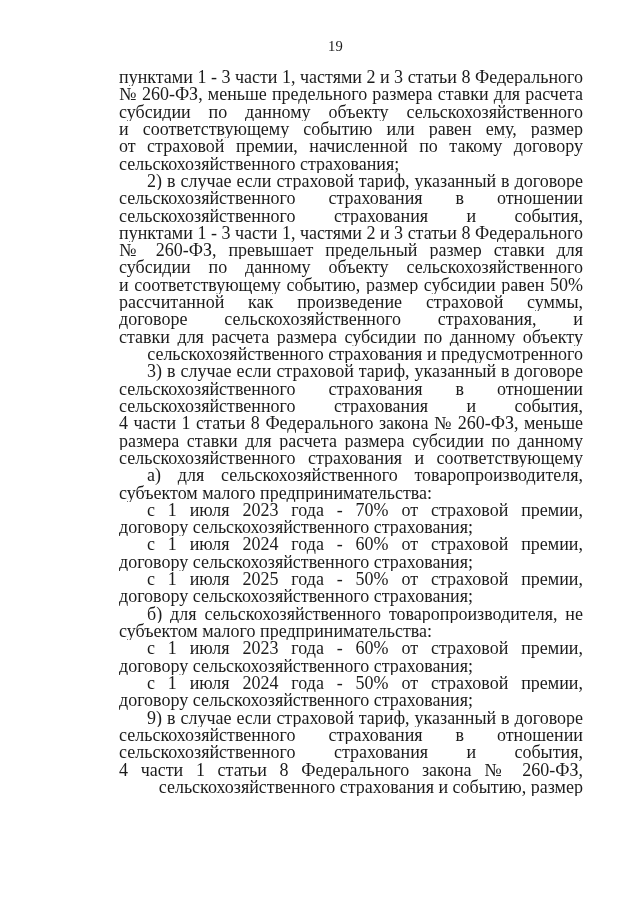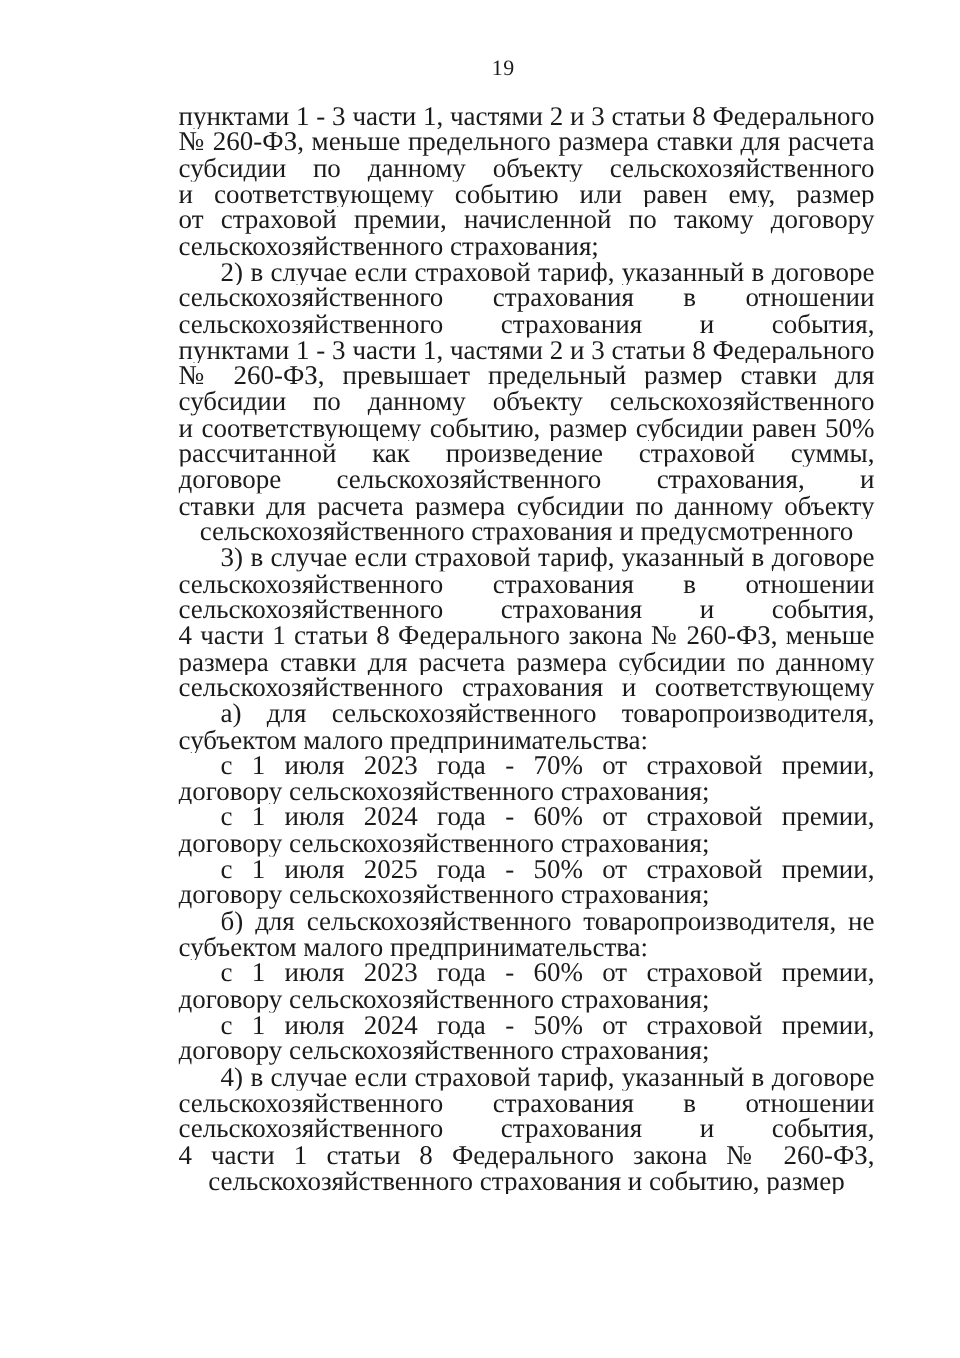--- a/index.html
+++ b/index.html
@@ -47,21 +47,21 @@
     height: 17.32px;
     line-height: 17.32px;
     font-size: 18px;
     text-align: justify;
     text-align-last: justify;
     overflow: hidden;
     white-space: normal;
     margin-left: 31px;
   }
   .line.last {
-    text-align: center;
+    text-align: right;
     text-align-last: left;
   }
   .line.indent {
     padding-left: 28px;
   }
 </style>
 </head>
 <body>
 
 <div class="page">
@@ -118,20 +118,20 @@
       </div>
       <div class="para">
         <div class="line indent">с 1 июля 2023 года - 60% от страховой премии, начисленной по</div>
         <div class="line last">договору сельскохозяйственного страхования;</div>
       </div>
       <div class="para">
         <div class="line indent">с 1 июля 2024 года - 50% от страховой премии, начисленной по</div>
         <div class="line last">договору сельскохозяйственного страхования;</div>
       </div>
       <div class="para">
-        <div class="line indent">4) в случае если страховой тариф, указанный в договоре</div>
+        <div class="line indent">9) в случае если страховой тариф, указанный в договоре</div>
         <div class="line">сельскохозяйственного страхования в отношении определенного объекта</div>
         <div class="line">сельскохозяйственного страхования и события, предусмотренного пунктом</div>
         <div class="line">4 части 1 статьи 8 Федерального закона № 260-ФЗ, превышает предельный</div>
         <div class="line last">сельскохозяйственного страхования и событию, размер субсидии равен:</div>
       </div>
     </div>
 </div>
 
 </body></html>

